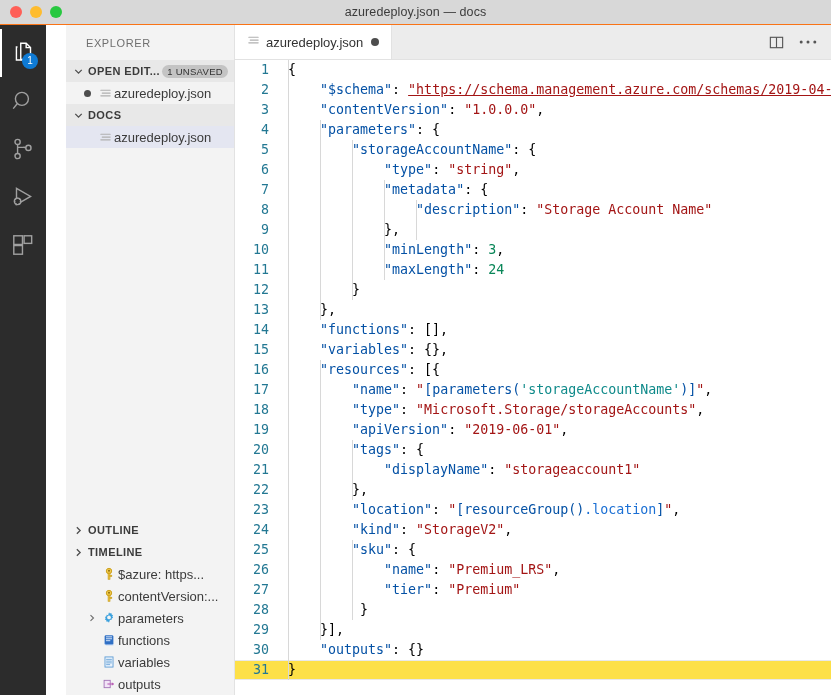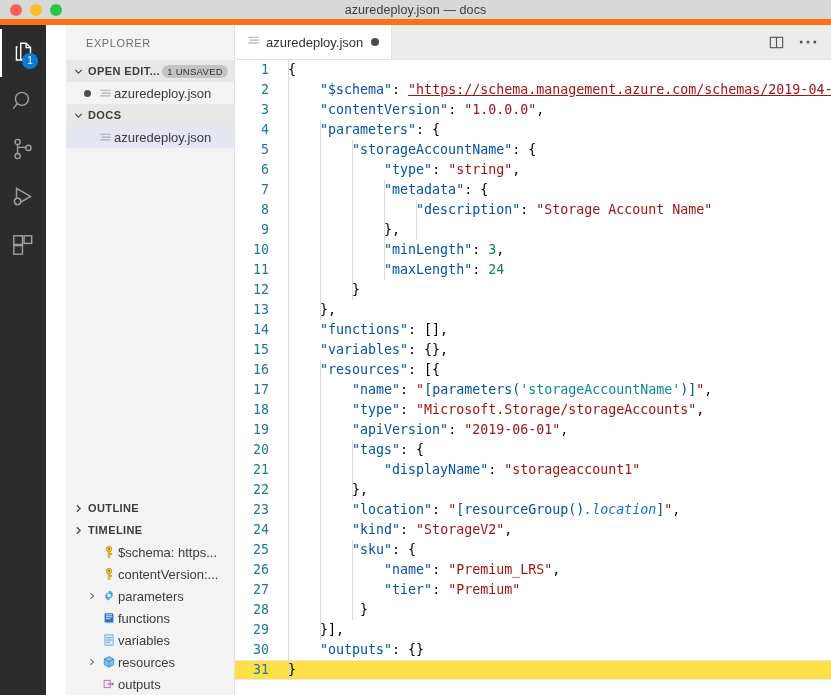--- a/index.html
+++ b/index.html
@@ -10,21 +10,21 @@
     background: #ffffff;
   }
   #app { width: 831px; height: 695px; display: flex; flex-direction: column; position: relative; }
 
   
   .titlebar {
     height: 25px; flex: 0 0 25px;
     background: #d8d8d8;
     display: flex; align-items: center;
     position: relative;
-    border-bottom: 6px solid #f97316;
+    border-bottom: 1px solid #f97316;
   }
   .traffic { display: flex; gap: 8px; padding-left: 10px; align-items: center; }
   .light { width: 12px; height: 12px; border-radius: 50%; }
   .light.red { background: #ff5f57; }
   .light.yellow { background: #febc2e; }
   .light.green { background: #28c840; }
   .window-title {
     position: absolute; left: 0; right: 0; text-align: center;
     font-size: 12.5px; color: #3b3b3b; letter-spacing: .1px;
     pointer-events: none;
@@ -149,21 +149,21 @@
     font-size: 13.3px; line-height: 20px;
   }
   .lcontent { flex: 1 1 auto; position: relative; padding-left: 1px; min-width: 0; }
   
   .t-punc  { color: #000000; }
   .t-key   { color: #0451a5; }
   .t-str   { color: #a31515; }
   .t-num   { color: #098658; }
   .t-expr  { color: #0451a5; }
   .t-exprs { color: #0f8a8a; }
-  .t-prop  { color: #1a6fd4; font-style: italic; }
+  .t-prop  { color: #1a6fd4; }
   .t-link  { color: #a31515; text-decoration: underline; text-decoration-color: #a31515; }
   
   .guide { position: absolute; width: 1px; background: #d8d8d8; }
 </style>
 </head>
 <body>
 
 <div id="app">
 
   <div class="titlebar">
@@ -302,21 +302,21 @@
 
         <div class="tree-row indent-34">
           <span class="icon-col">
             <svg width="14" height="14" viewBox="0 0 16 16">
               <circle cx="8" cy="4.6" r="3.1" fill="#f2c94c" stroke="#c79a12" stroke-width="1"></circle>
               <circle cx="8" cy="4.3" r="1.1" fill="#8a6d0b"></circle>
               <rect x="7" y="7" width="2.1" height="7" fill="#f2c94c" stroke="#c79a12" stroke-width=".8"></rect>
               <rect x="9" y="9.4" width="2.2" height="1.5" fill="#f2c94c" stroke="#c79a12" stroke-width=".7"></rect>
             </svg>
           </span>
-          <span class="row-label">$schema: https...</span>
+          <span class="row-label">$azure: https...</span>
         </div>
 
         <div class="tree-row indent-34">
           <span class="icon-col">
             <svg width="14" height="14" viewBox="0 0 16 16">
               <circle cx="8" cy="4.6" r="3.1" fill="#f2c94c" stroke="#c79a12" stroke-width="1"></circle>
               <circle cx="8" cy="4.3" r="1.1" fill="#8a6d0b"></circle>
               <rect x="7" y="7" width="2.1" height="7" fill="#f2c94c" stroke="#c79a12" stroke-width=".8"></rect>
               <rect x="9" y="9.4" width="2.2" height="1.5" fill="#f2c94c" stroke="#c79a12" stroke-width=".7"></rect>
             </svg>
@@ -353,35 +353,20 @@
         <div class="tree-row indent-34">
           <span class="icon-col">
             <svg width="14" height="14" viewBox="0 0 16 16">
               <rect x="3.4" y="2.2" width="9.2" height="11.6" fill="#eaf3fc" stroke="#5a9ad4" stroke-width="1"></rect>
               <path d="M5.2 5h5.6M5.2 7h5.6M5.2 9h5.6M5.2 11h3.6" stroke="#5a9ad4" stroke-width=".9" stroke-linecap="round"></path>
             </svg>
           </span>
           <span class="row-label">variables</span>
         </div>
 
-        <div class="tree-row indent-22">
-          <span class="chev">
-            <svg width="10" height="10" viewBox="0 0 12 12" fill="none" stroke="#6d6d6d" stroke-width="1.3">
-                <path d="M4.2 2.5L7.8 6l-3.6 3.5"></path>
-              </svg>
-          </span>
-          <span class="icon-col">
-            <svg width="14" height="14" viewBox="0 0 16 16">
-              <path d="M8 1.8l5.4 2.8v6.4L8 13.9 2.6 11V4.6z" fill="#7fc0ea" stroke="#3f84bb" stroke-width=".9"></path>
-              <path d="M2.6 4.6L8 7.4l5.4-2.8" fill="none" stroke="#3f84bb" stroke-width=".9"></path>
-              <path d="M8 7.4v6.5" fill="none" stroke="#3f84bb" stroke-width=".9"></path>
-            </svg>
-          </span>
-          <span class="row-label">resources</span>
-        </div>
 
         <div class="tree-row indent-34">
           <span class="icon-col">
             <svg width="14" height="14" viewBox="0 0 16 16">
               <rect x="2.4" y="3.8" width="7" height="8.4" fill="#f2e4f7" stroke="#a06fb5" stroke-width="1"></rect>
               <path d="M6.2 8h7" stroke="#b95fb5" stroke-width="1.3"></path>
               <path d="M11.2 5.9L13.8 8l-2.6 2.1z" fill="#b95fb5"></path>
             </svg>
           </span>
           <span class="row-label">outputs</span>

